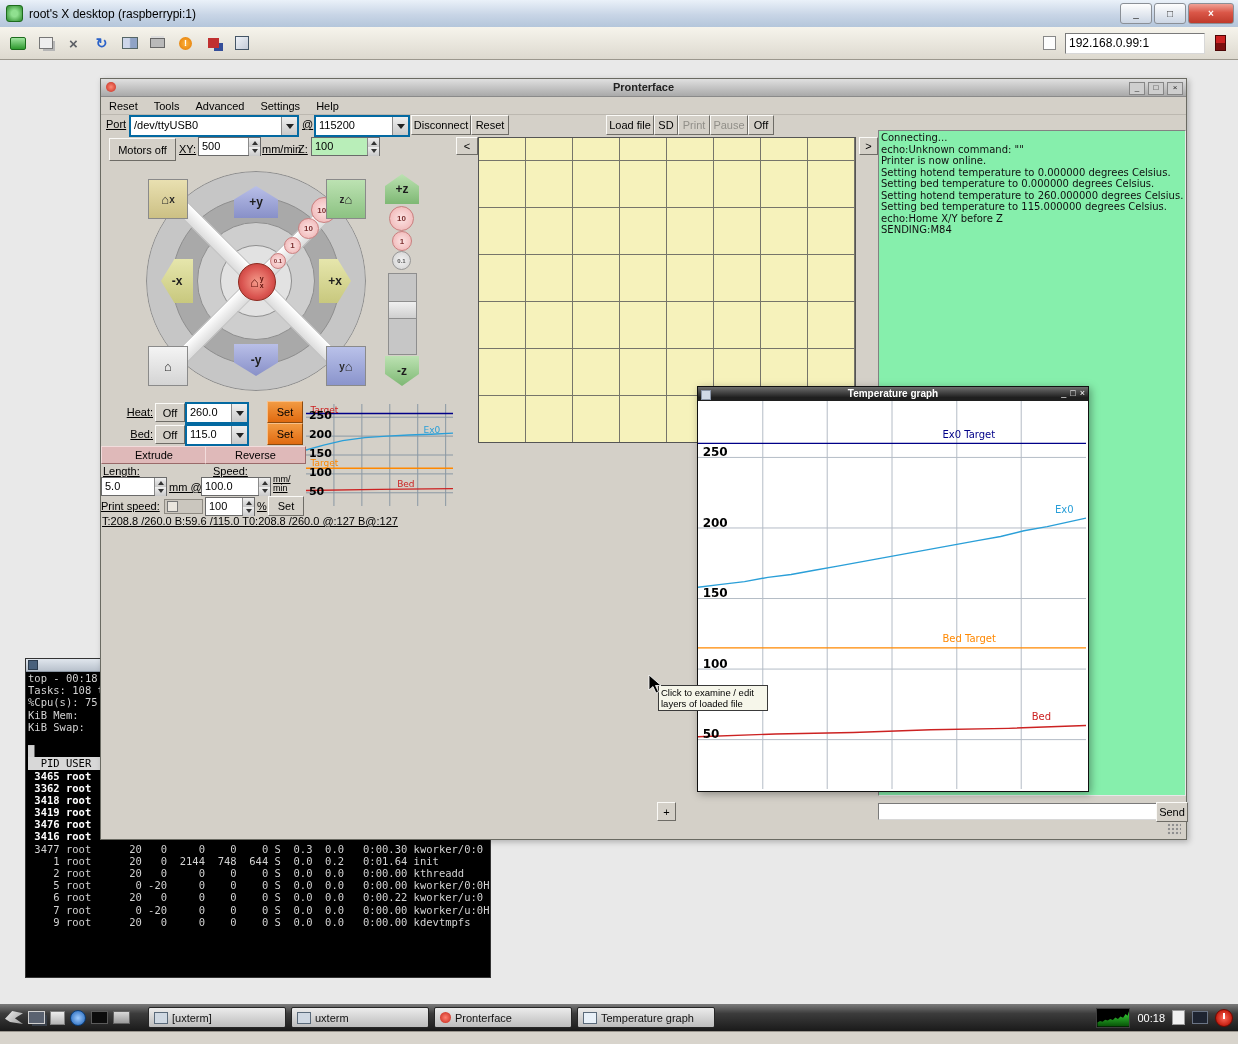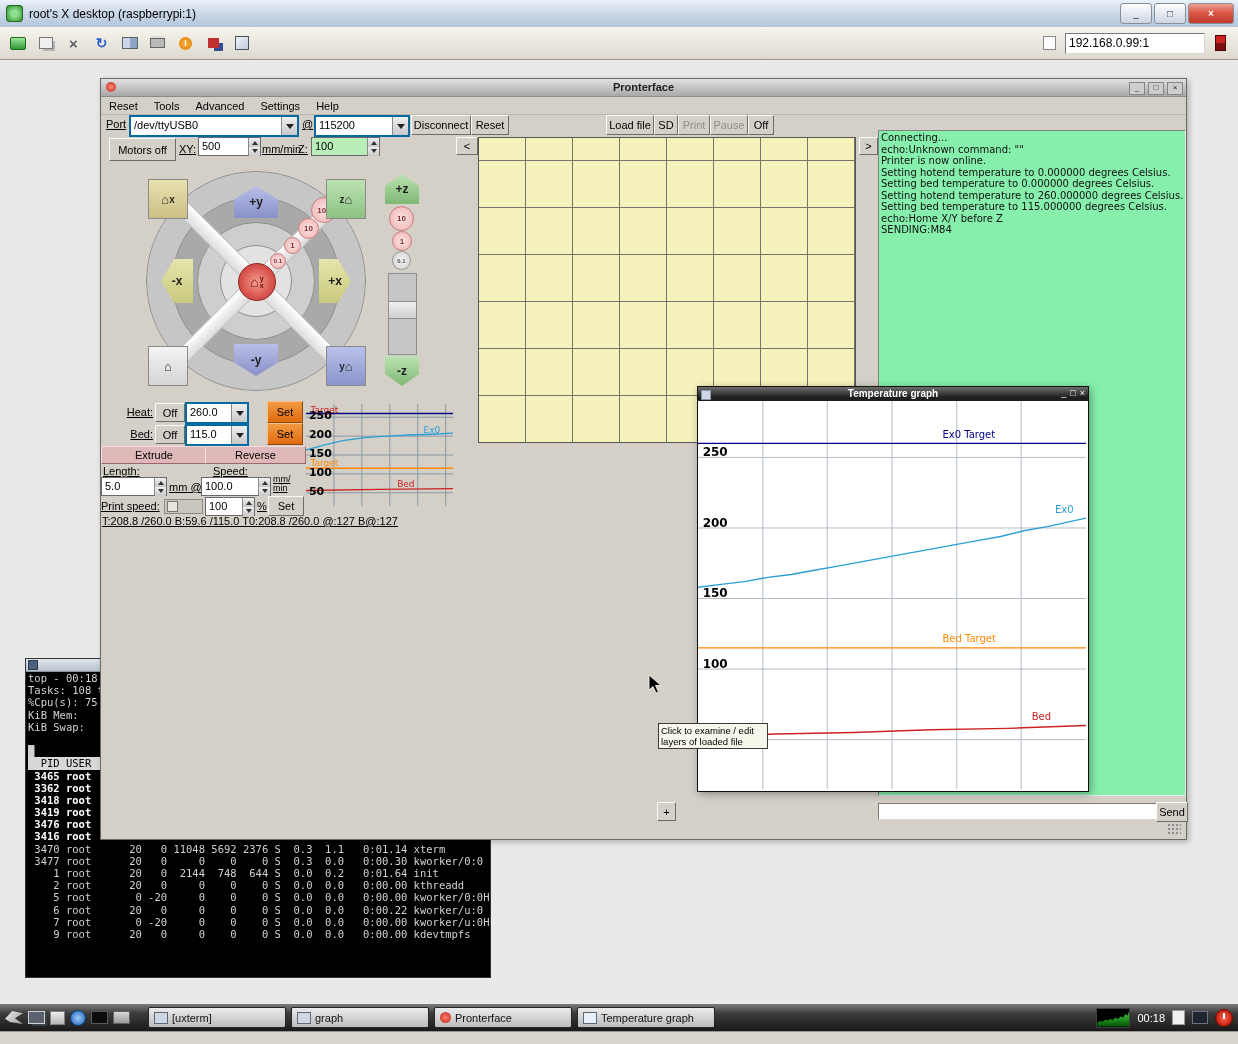--- a/index.html
+++ b/index.html
@@ -113,21 +113,21 @@
   
   .tg{background:#fff;border:1px solid #101010;box-shadow:2px 2px 8px rgba(0,0,0,.35);}
   .tg-title{position:absolute;left:0;top:0;right:0;height:14px;background:linear-gradient(#6e6e6e,#1f1f1f 75%);color:#fff;}
   .tg-title-text{position:absolute;left:0;right:0;top:1px;text-align:center;font-size:10px;font-weight:bold;}
   .tg-ticon{position:absolute;left:3px;top:3px;width:8px;height:8px;background:#cfd8e6;border:1px solid #8a95a8;}
   .tg-wbtns{position:absolute;right:3px;top:1px;display:flex;gap:4px;font-size:9px;}
   .tg-plot{position:absolute;left:0;top:14px;width:388px;height:388px;background:#fff;}
 
   
   .tip{position:absolute;left:658px;top:685px;width:104px;background:#f6f6ea;border:1px solid #3a3a3a;color:#000;
-       font-size:9.5px;line-height:11px;padding:1px 2px;z-index:40;margin-top:38px;}
+       font-size:9.5px;line-height:11px;padding:1px 2px;z-index:40;}
   .cursor{position:absolute;left:648px;top:674px;z-index:50;}
 
   
   .taskbar{position:absolute;left:0;top:1004px;width:1238px;height:27px;z-index:30;box-sizing:border-box;
            background:linear-gradient(#7c7c7c,#3c3c3c 35%,#1a1a1a);display:flex;align-items:center;gap:5px;padding:0 5px;}
   .tb-ic{height:18px;display:flex;align-items:center;justify-content:center;}
   .mi-bird{width:18px;height:13px;background:linear-gradient(135deg,#f0f0f0,#9a9a9a);clip-path:polygon(0 60%,40% 0,100% 18%,55% 55%,100% 100%,28% 84%);}
   .mi-panes{width:15px;height:11px;border:1px solid #cfcfcf;background:#5a6270;box-shadow:3px 3px 0 -1px #39404a;}
   .mi-file{width:13px;height:12px;background:linear-gradient(#ededed,#b5b5b5);border:1px solid #808080;}
   .mi-globe{width:14px;height:14px;border-radius:50%;background:radial-gradient(#9ecbff,#1a5fb4);border:1px solid #0b3d78;}
@@ -211,21 +211,20 @@
         <div class="trow t-plain">KiB Swap:</div>
         <div class="trow t-plain"></div>
         <div class="trow t-plain">█</div>
         <div class="trow t-header">  PID USER</div>
         <div class="trow t-bold"> 3465 root</div>
         <div class="trow t-bold"> 3362 root</div>
         <div class="trow t-bold"> 3418 root</div>
         <div class="trow t-bold"> 3419 root</div>
         <div class="trow t-bold"> 3476 root</div>
         <div class="trow t-bold"> 3416 root</div>
-        <div class="trow t-plain"> 3470 root      20   0 11048 5692 2376 S  0.3  1.1   0:01.14 xterm</div>
         <div class="trow t-plain"> 3477 root      20   0     0    0    0 S  0.3  0.0   0:00.30 kworker/0:0</div>
         <div class="trow t-plain">    1 root      20   0  2144  748  644 S  0.0  0.2   0:01.64 init</div>
         <div class="trow t-plain">    2 root      20   0     0    0    0 S  0.0  0.0   0:00.00 kthreadd</div>
         <div class="trow t-plain">    5 root       0 -20     0    0    0 S  0.0  0.0   0:00.00 kworker/0:0H</div>
         <div class="trow t-plain">    6 root      20   0     0    0    0 S  0.0  0.0   0:00.22 kworker/u:0</div>
         <div class="trow t-plain">    7 root       0 -20     0    0    0 S  0.0  0.0   0:00.00 kworker/u:0H</div>
         <div class="trow t-plain">    9 root      20   0     0    0    0 S  0.0  0.0   0:00.00 kdevtmpfs</div>
       </div>
   </div>
 
@@ -527,21 +526,21 @@
     <div class="tb-ic">
         <div class="mi-scr"></div>
       </div>
     <div style="width:8px;"></div>
     <div class="task">
       <div class="tk-term"></div>
       <span>[uxterm]</span>
     </div>
     <div class="task">
       <div class="tk-term"></div>
-      <span>graph</span>
+      <span>uxterm</span>
     </div>
     <div class="task">
       <div class="tk-pf"></div>
       <span>Pronterface</span>
     </div>
     <div class="task">
       <div class="tk-tg"></div>
       <span>Temperature graph</span>
     </div>
     <div class="tray">

